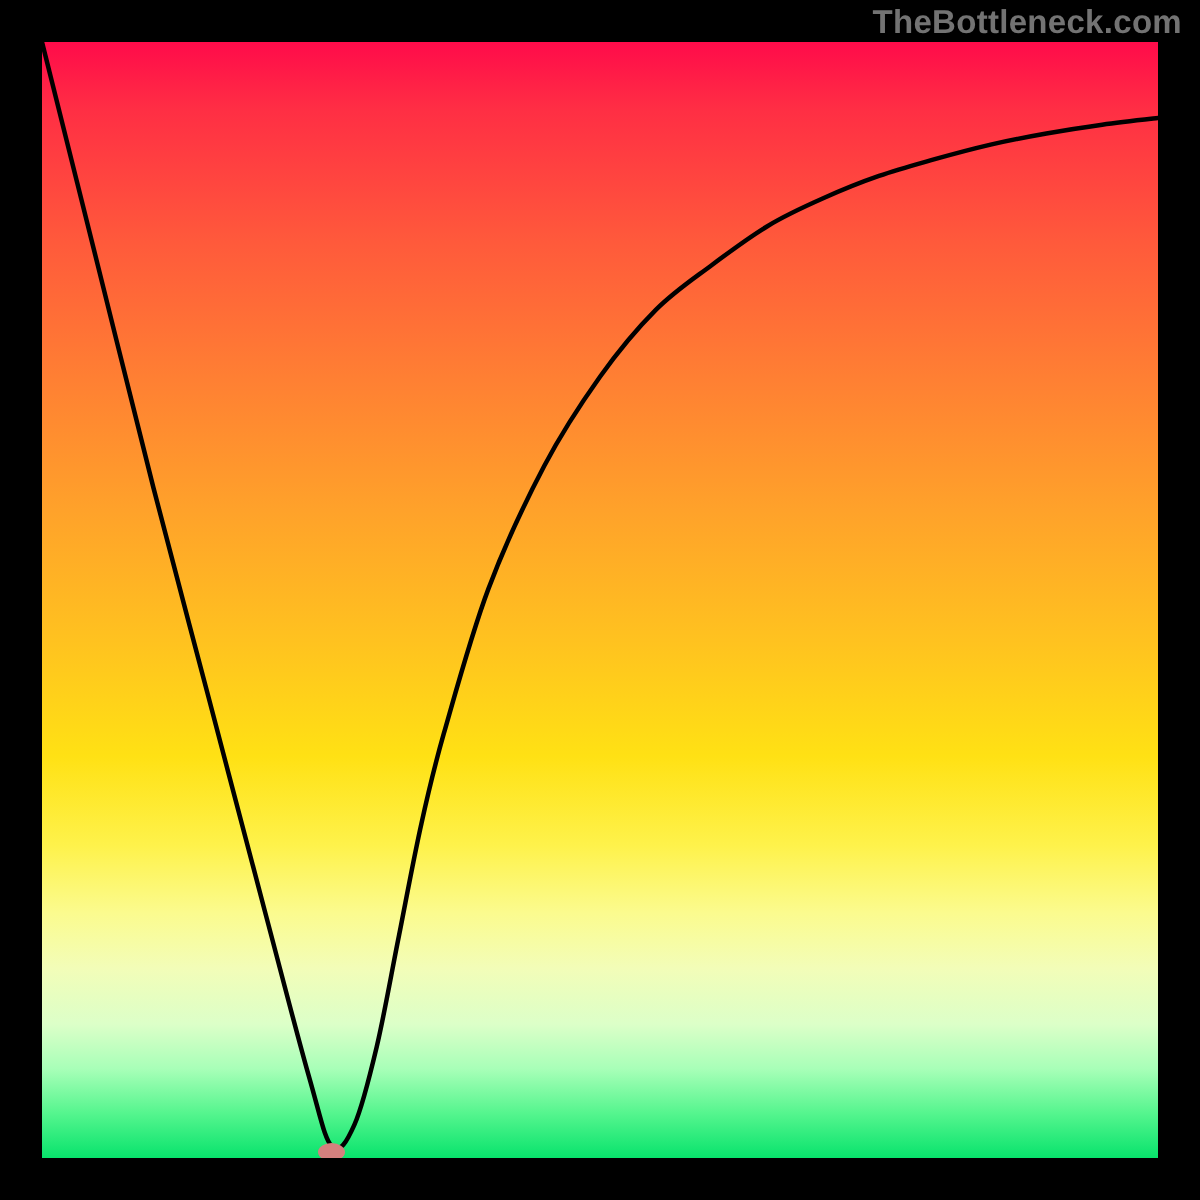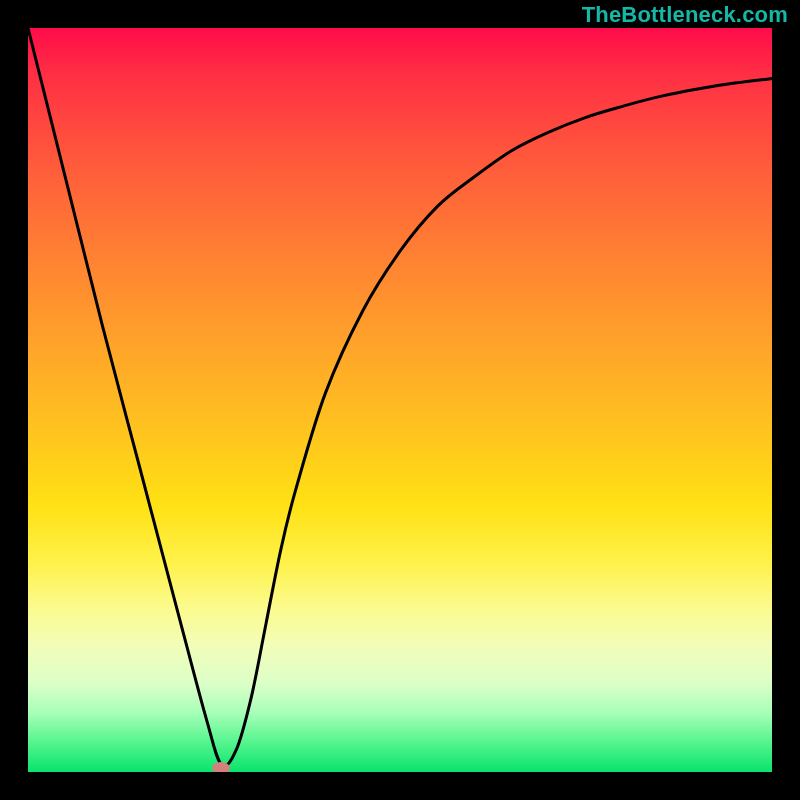--- a/index.html
+++ b/index.html
@@ -14,21 +14,21 @@
   .outer {
     width: 800px;
     height: 800px;
     background: #000;
     position: relative;
   }
   .attribution {
     position: absolute;
     top: 2px;
     right: 12px;
-    color: #14b8a6;
+    color: #737373;
     font-size: 22px;
     font-weight: 600;
     letter-spacing: 0.2px;
     z-index: 10;
   }
   .plot-wrap {
     position: absolute;
     left: 28px;
     top: 28px;
     width: 744px;

